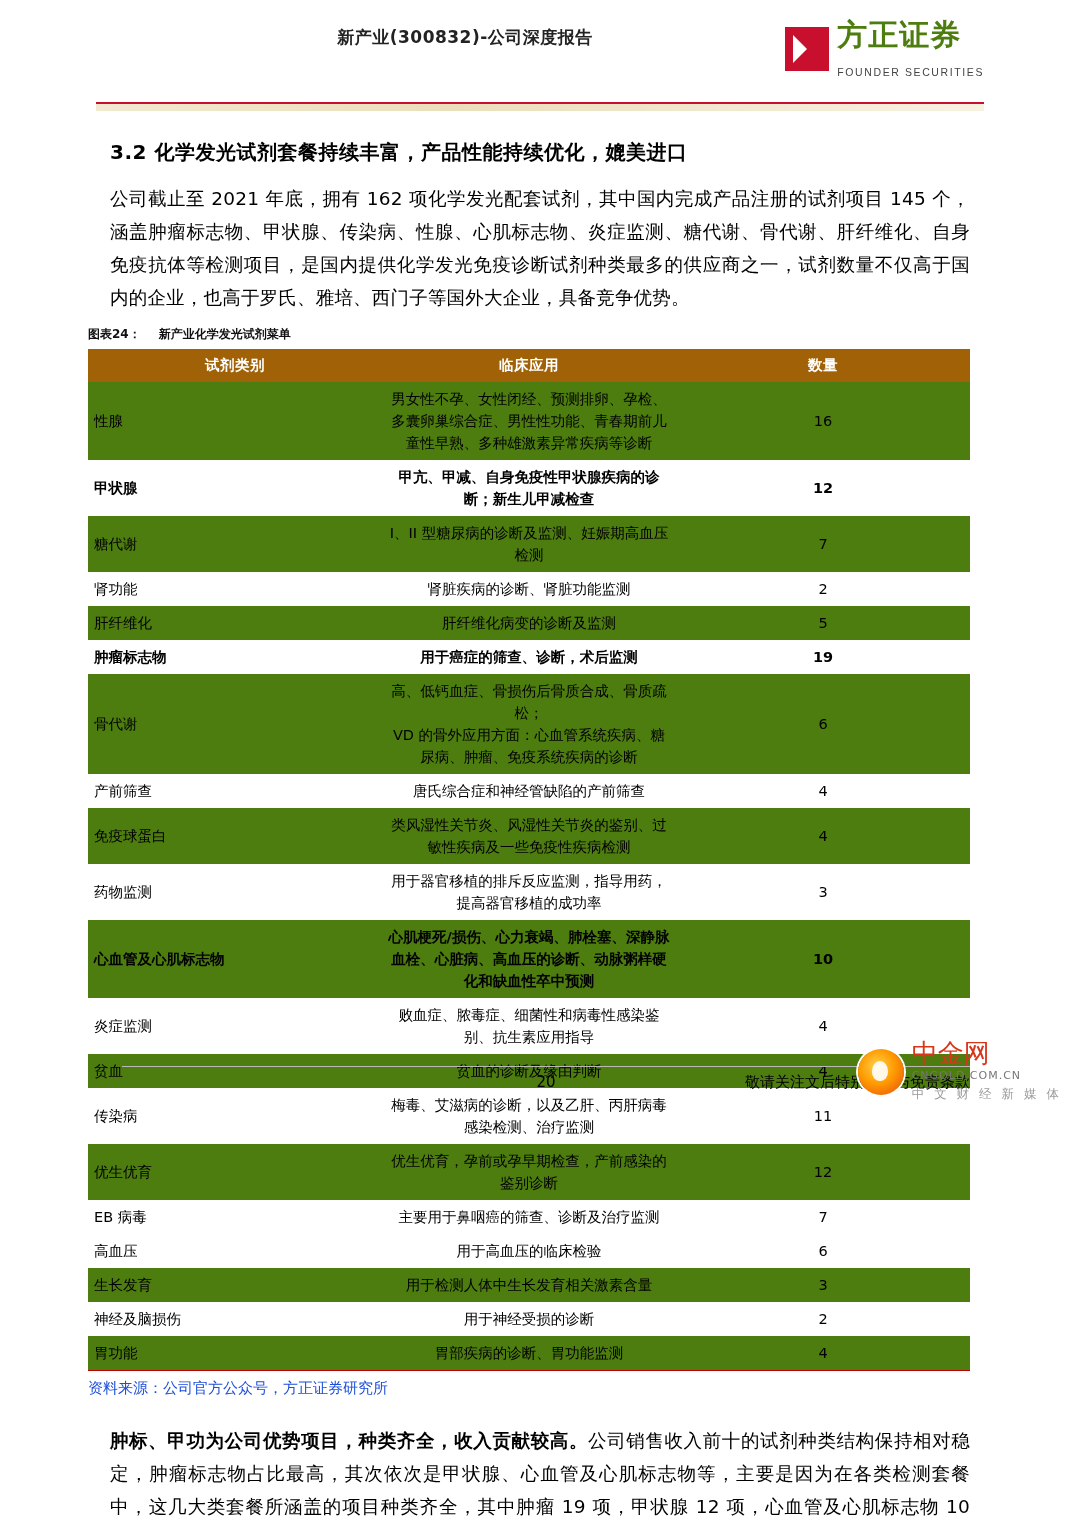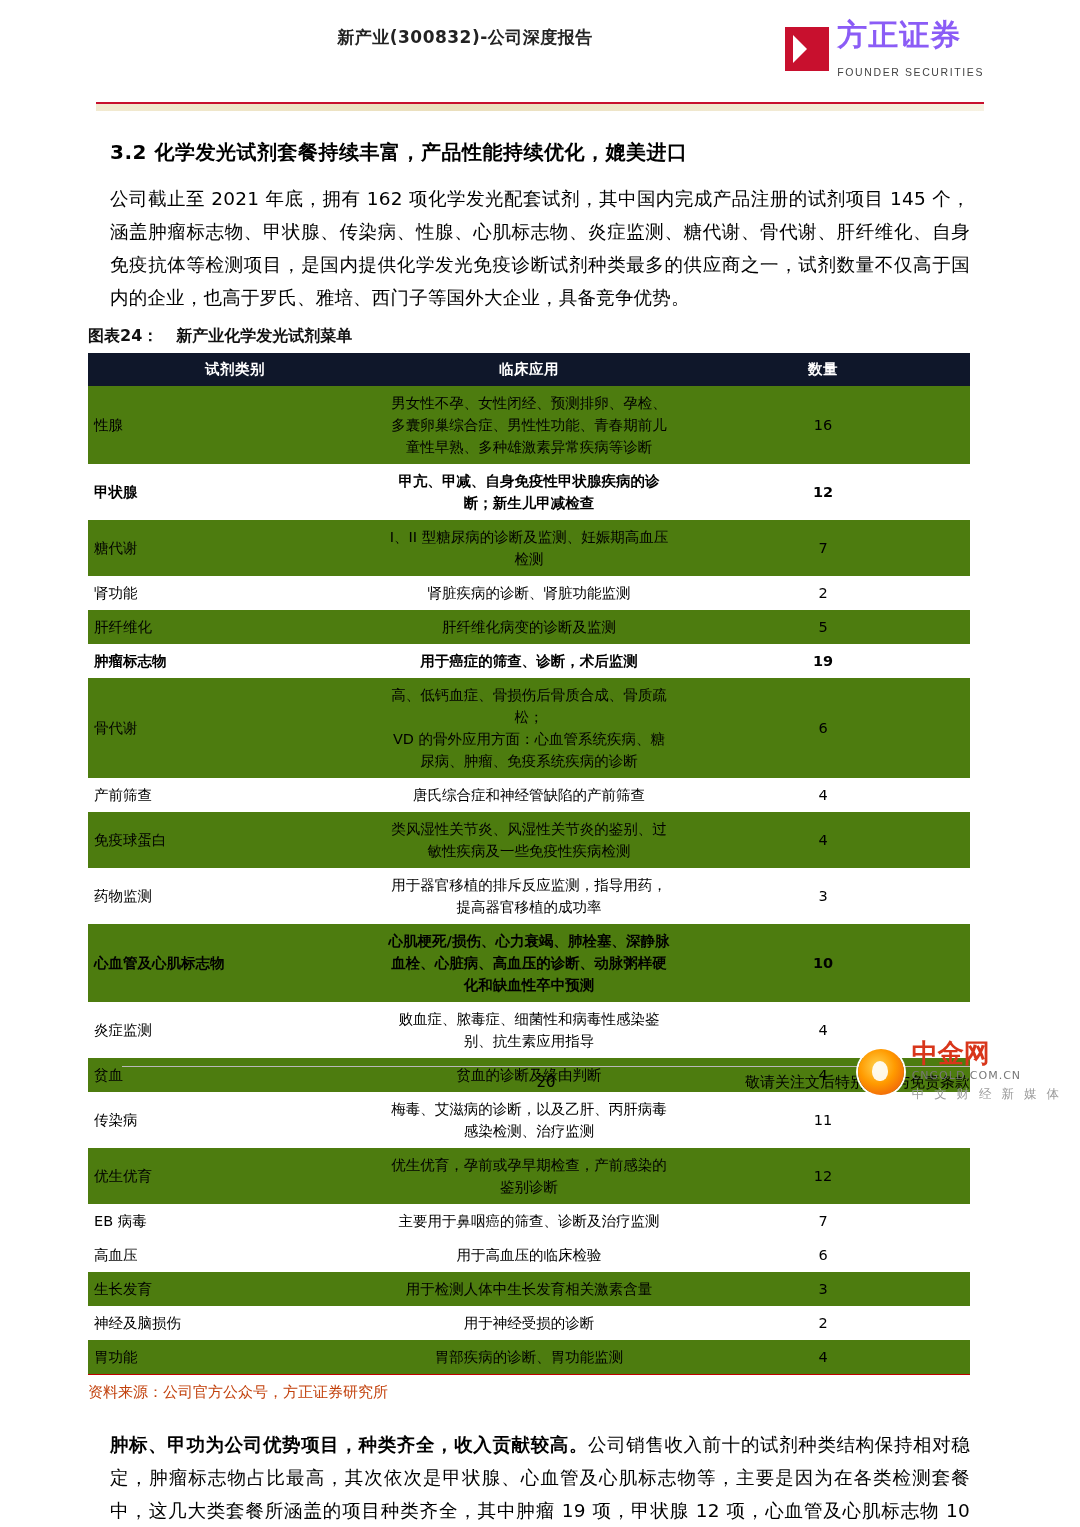--- a/index.html
+++ b/index.html
@@ -61,21 +61,21 @@
     width: 0;
     height: 0;
     border-left: 14px solid #fff;
     border-top: 14px solid transparent;
     border-bottom: 14px solid transparent;
   }
   .logo-text-cn {
     font-size: 30px;
     font-weight: bold;
     font-family: Liberation Sans, sans-serif;
-    color: #8b5cf6;
+    color: #4d7c0f;
     line-height: 1;
     letter-spacing: 1px;
   }
   .logo-text-en {
     font-size: 10.5px;
     font-family: "Liberation Sans", sans-serif;
     color: #444;
     letter-spacing: 1.6px;
     margin-top: 16px;
   }
@@ -112,38 +112,38 @@
     text-align: justify;
     text-justify: inter-ideograph;
     margin: 0 0 6px 0;
     font-family: "DejaVu Sans", sans-serif;
     letter-spacing: .2px;
   }
   .para b { font-weight: bold; }
 
   
   .exhibit-caption {
-    font-size: 16px;
+    font-size: 12px;
     font-family: "DejaVu Sans", sans-serif;
     font-weight: bold;
     margin: 12px 0 6px -22px;
     color: #111;
   }
   .exhibit-caption .num { margin-right: 18px; }
 
   table.reagent {
     width: 100%;
     border-collapse: collapse;
     table-layout: fixed;
     margin-left: -22px;
     width: calc(100% + 22px);
     font-family: "DejaVu Sans", sans-serif;
   }
   table.reagent thead th {
-    background: #0f172a;
+    background: #a16207;
     color: #fff;
     font-size: 14.5px;
     font-weight: bold;
     padding: 7px 4px;
     text-align: center;
     letter-spacing: .5px;
   }
   table.reagent td {
     font-size: 14.5px;
     padding: 6px 6px;
@@ -155,21 +155,21 @@
   td.qty { text-align: center; width: 88px; }
   tr.alt td { background: #4d7c0f; }
   tr.plain td { background: #ffffff; }
   tr.bold td { font-weight: bold; }
   table.reagent tr:last-child td { border-bottom: 1.5px solid #c00000; }
 
   .source {
     font-size: 15px;
     font-family: "DejaVu Sans", sans-serif;
     margin: 8px 0 16px -22px;
-    color: #c2410c;
+    color: #1d4ed8;
   }
 
   
   .footer {
     position: absolute;
     left: 12px;
     right: 0;
     bottom: 26px;
     padding: 0 110px;
     box-sizing: border-box;
@@ -213,21 +213,21 @@
   .wm-logo::after{
     content:"";
     position:absolute; left:14px; top:12px;
     width:16px; height:20px;
     border-radius: 50% 50% 45% 45%;
     background:#fff;
     opacity:.9;
   }
   .wm-text-main {
     font-size: 26px;
-    font-weight: bold;
+    font-weight: normal;
     color: #d8361b;
     line-height: 1;
   }
   .wm-text-sub {
     font-size: 11px;
     color: #777;
     letter-spacing: 1px;
     margin-top: 3px;
   }
   .wm-text-sub2 {

